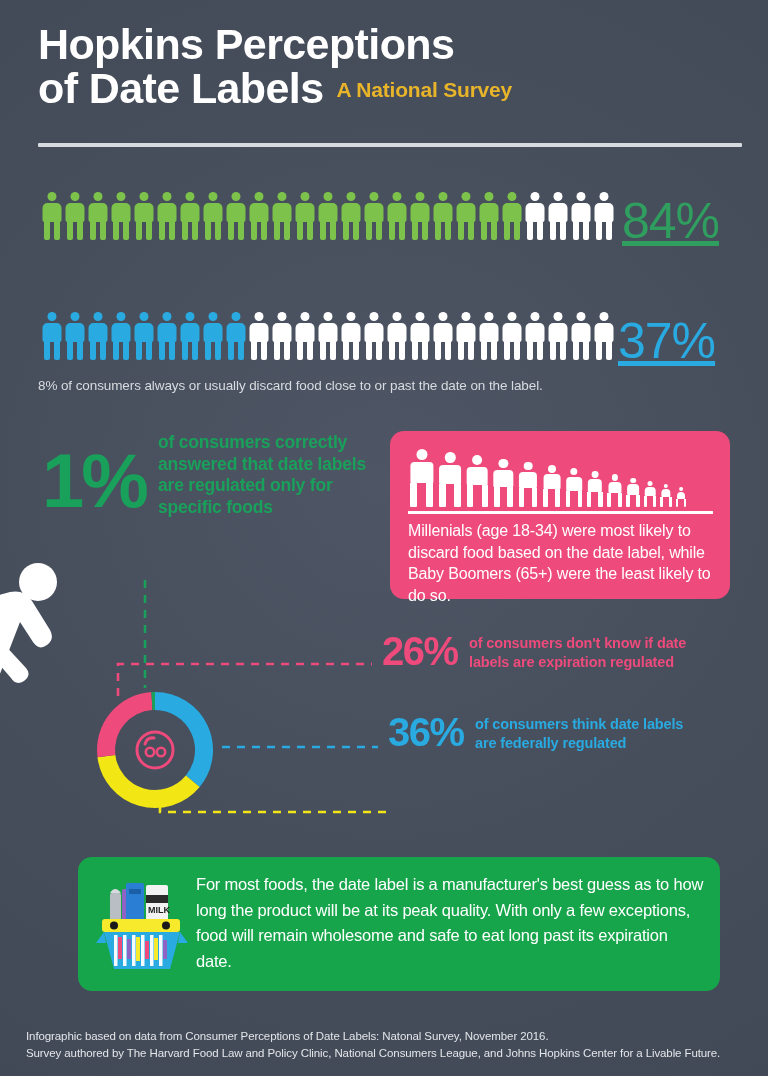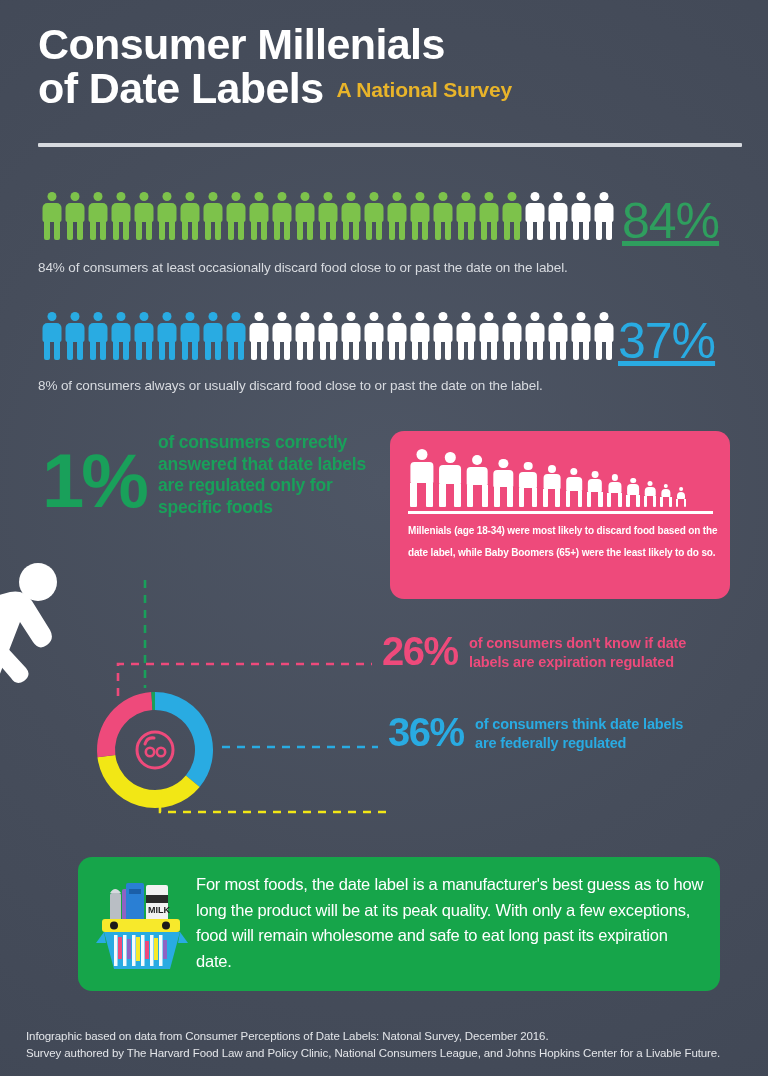--- a/index.html
+++ b/index.html
@@ -89,21 +89,21 @@
     position:absolute;left:18px;top:14px;width:305px;height:62px;
     display:flex;align-items:flex-end;gap:2px;
   }
   .pfig{position:relative;flex:none;}
   .pfig .ph{position:absolute;left:50%;top:0;transform:translateX(-50%);border-radius:50%;background:#fff;}
   .pfig .pb{position:absolute;left:50%;transform:translateX(-50%);background:#fff;border-radius:4px 4px 1px 1px;}
   .pfig .pl{position:absolute;background:#fff;border-radius:0 0 1px 1px;}
   .pink-rule{position:absolute;left:18px;top:80px;width:305px;height:2.5px;background:#fff;}
   .pink-text{
     position:absolute;left:18px;top:89px;width:312px;
-    color:#ffffff;font-size:10px;line-height:21.5px;letter-spacing:-0.15px;font-weight:bold;
+    color:#ffffff;font-size:16px;line-height:21.5px;letter-spacing:-0.15px;
   }
 
   
   .stat{position:absolute;}
   .stat .num{
     font-size:40px;font-weight:bold;line-height:40px;letter-spacing:-1.5px;
     display:inline-block;vertical-align:top;
   }
   .stat .txt{
     display:inline-block;font-size:14.5px;font-weight:bold;line-height:19px;
@@ -140,21 +140,21 @@
   }
   .footer div{white-space:nowrap;}
 </style>
 </head>
 <body>
 
 <div id="infographic">
 
   <div class="header">
     <h1 class="title">
-      <span>Consumer Millenials</span><br>
+      <span>Hopkins Perceptions</span><br>
       <span class="line2">of Date Labels</span><span class="subtitle">A National Survey</span>
     </h1>
   </div>
   <div class="title-rule"></div>
 
   <div class="picto-row" id="row0" style="top:192px;">
     <div class="picto-strip">
         <div class="figure" style="--c: #7dc24b;">
           <span class="head"></span>
           <span class="body"></span>
@@ -301,21 +301,20 @@
         </div>
         <div class="figure" style="--c: #ffffff;">
           <span class="head"></span>
           <span class="body"></span>
           <span class="legL"></span>
           <span class="legR"></span>
         </div>
       </div>
   </div>
   <div class="pct-big" id="pct0" style="left: 622px; top: 196px; color: rgb(47, 158, 94);">84%</div>
-  <div class="row-caption" style="left:38px;top:260px;">84% of consumers at least occasionally discard food close to or past the date on the label.</div>
 
   <div class="picto-row" id="row1" style="top:312px;">
     <div class="picto-strip">
         <div class="figure" style="--c: #29abe2;">
           <span class="head"></span>
           <span class="body"></span>
           <span class="legL"></span>
           <span class="legR"></span>
         </div>
         <div class="figure" style="--c: #29abe2;">
@@ -640,17 +639,17 @@
         <rect x="40" y="60" width="4" height="24" fill="#f7e92b"></rect>
         <rect x="49" y="64" width="4" height="18" fill="#ee4a7b"></rect>
         <rect x="58" y="61" width="4" height="22" fill="#f7e92b"></rect>
         <rect x="67" y="63" width="4" height="19" fill="#8e63c4"></rect>
       </g>
     </svg>
     <div class="green-text">For most foods, the date label is a manufacturer's best guess as to how long the product will be at its peak quality. With only a few exceptions, food will remain wholesome and safe to eat long past its expiration date.</div>
   </div>
 
   <div class="footer">
-    <div>Infographic based on data from Consumer Perceptions of Date Labels: Natonal Survey, December 2016.</div>
+    <div>Infographic based on data from Consumer Perceptions of Date Labels: Natonal Survey, November 2016.</div>
     <div>Survey authored by The Harvard Food Law and Policy Clinic, National Consumers League,  and Johns Hopkins Center for a Livable Future.</div>
   </div>
 
 </div>
 
 </body></html>

